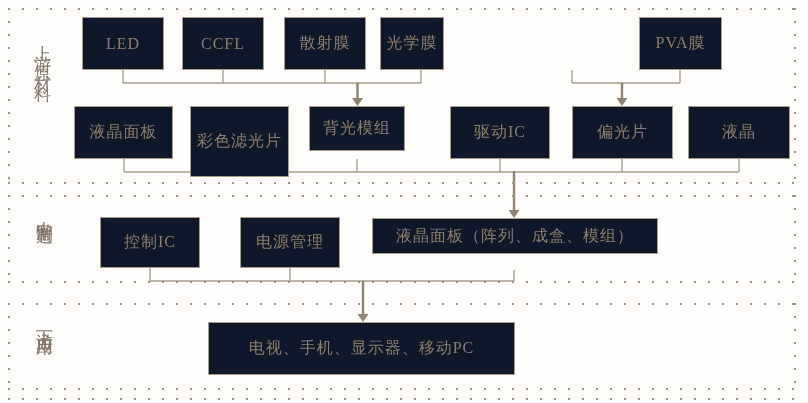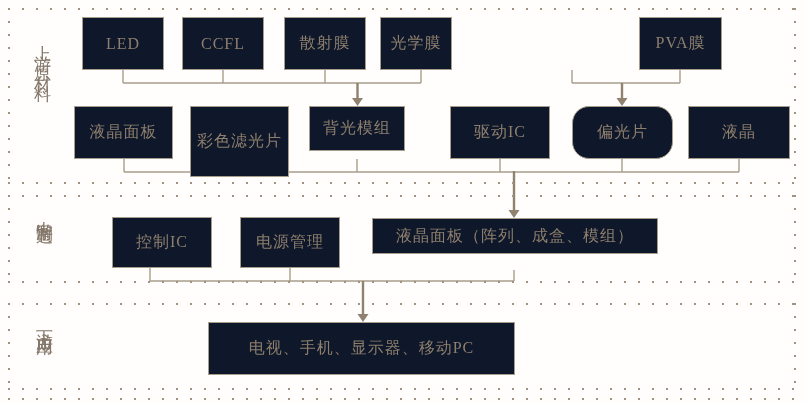--- a/index.html
+++ b/index.html
@@ -66,29 +66,29 @@
   <div class="dotted-section" style="left:8px;top:303px;width:788px;height:87px;"></div>
   <div class="dotted-row" style="left:8px;top:398px;width:788px;"></div>
 
   <div class="vlabel" style="left:34px;top:32px;letter-spacing:10px;">上游原材料</div>
   <div class="vlabel" style="left:36px;top:208px;letter-spacing:2px;">中游制造</div>
   <div class="vlabel" style="left:36px;top:317px;letter-spacing:3px;">下游应用</div>
 
   <div class="node" style="left:82px;top:17px;width:82px;height:53px;">LED</div>
   <div class="node" style="left:182px;top:17px;width:82px;height:53px;">CCFL</div>
   <div class="node" style="left:284px;top:17px;width:82px;height:53px;">散射膜</div>
-  <div class="node" style="left:380px;top:17px;width:72px;height:53px;">光学膜</div>
+  <div class="node" style="left:380px;top:17px;width:64px;height:53px;">光学膜</div>
   <div class="node" style="left:639px;top:17px;width:83px;height:53px;">PVA膜</div>
 
   <div class="node" style="left:74px;top:106px;width:99px;height:53px;">液晶面板</div>
   <div class="node" style="left:190px;top:106px;width:99px;height:71px;">彩色滤光片</div>
   <div class="node" style="left:309px;top:106px;width:96px;height:45px;">背光模组</div>
   <div class="node" style="left:450px;top:106px;width:100px;height:53px;">驱动IC</div>
-  <div class="node" style="left:572px;top:106px;width:101px;height:53px;border-radius:17px;">偏光片</div>
+  <div class="node" style="left:572px;top:106px;width:101px;height:53px;">偏光片</div>
   <div class="node" style="left:688px;top:106px;width:102px;height:53px;">液晶</div>
 
-  <div class="node" style="left:100px;top:217px;width:100px;height:51px;margin-left:12px;">控制IC</div>
+  <div class="node" style="left:100px;top:217px;width:100px;height:51px;">控制IC</div>
   <div class="node" style="left:240px;top:217px;width:100px;height:51px;">电源管理</div>
   <div class="node" style="left:372px;top:218px;width:286px;height:36px;">液晶面板（阵列、成盒、模组）</div>
 
   <div class="node" style="left:208px;top:322px;width:307px;height:53px;text-align:right;">电视、手机、显示器、移动PC</div>
 
 </div>
 
 </body></html>

